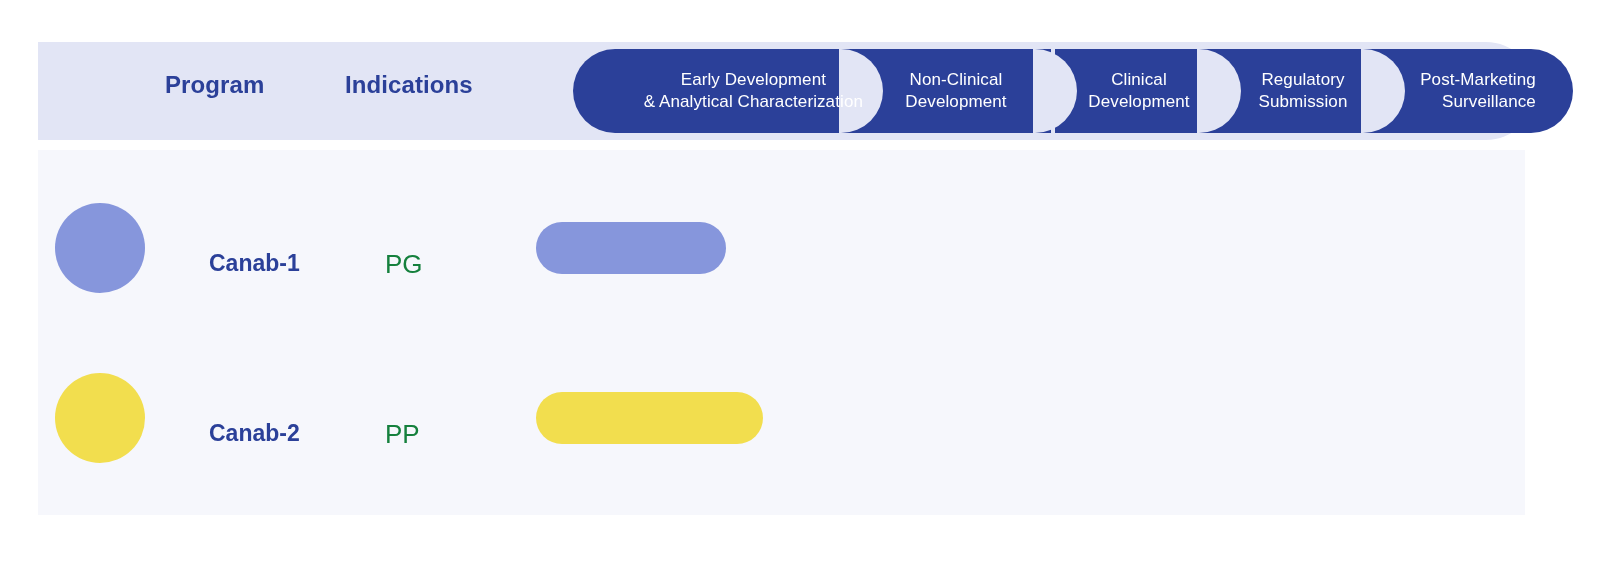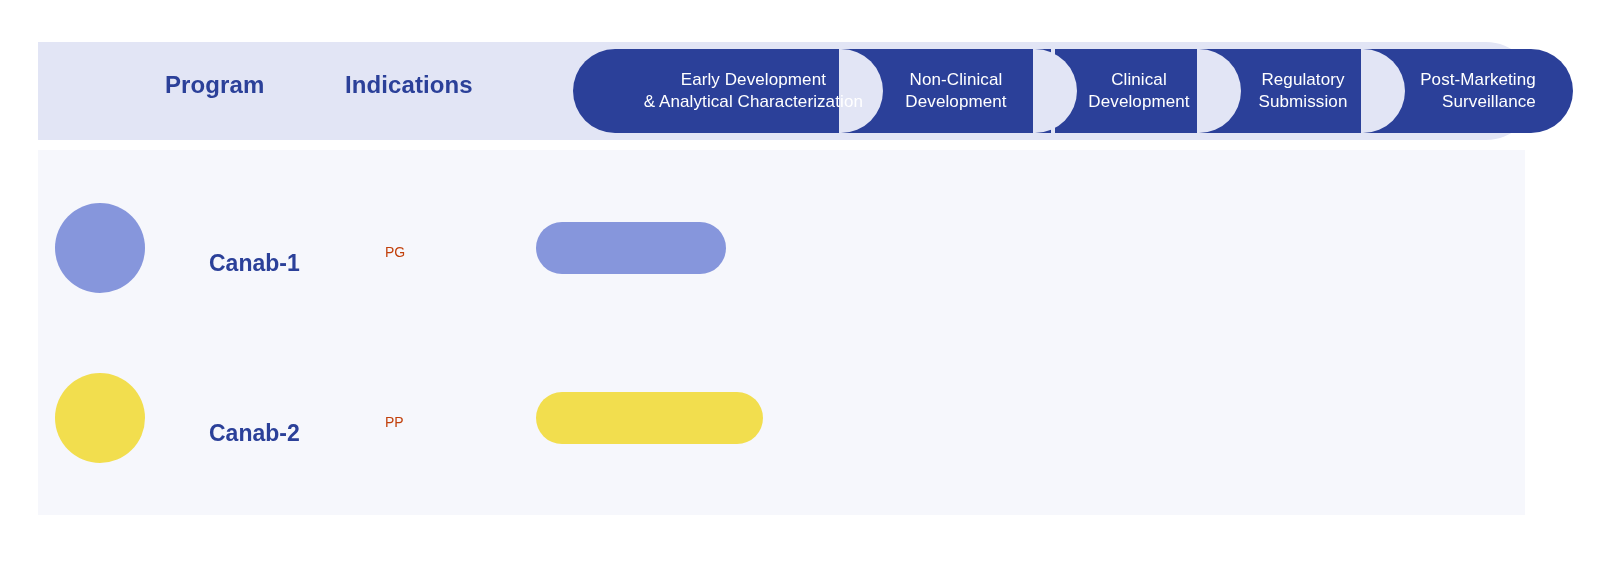--- a/index.html
+++ b/index.html
@@ -162,26 +162,26 @@
     align-items: center;
     font-size: 23px;
     font-weight: bold;
     color: #2b4099;
     white-space: nowrap;
     margin-left: 44px;
   }
   .row-indication {
     position: absolute;
     left: 347px;
-    top: 4px;
+    top: 16px;
     height: 120px;
     display: flex;
     align-items: center;
-    font-size: 14px;
-    color: #c2410c;
+    font-size: 26px;
+    color: #15803d;
     white-space: nowrap;
   }
   .row-bar {
     position: absolute;
     left: 498px;
     top: 34px;
     height: 52px;
     border-radius: 26px;
   }
 </style>

